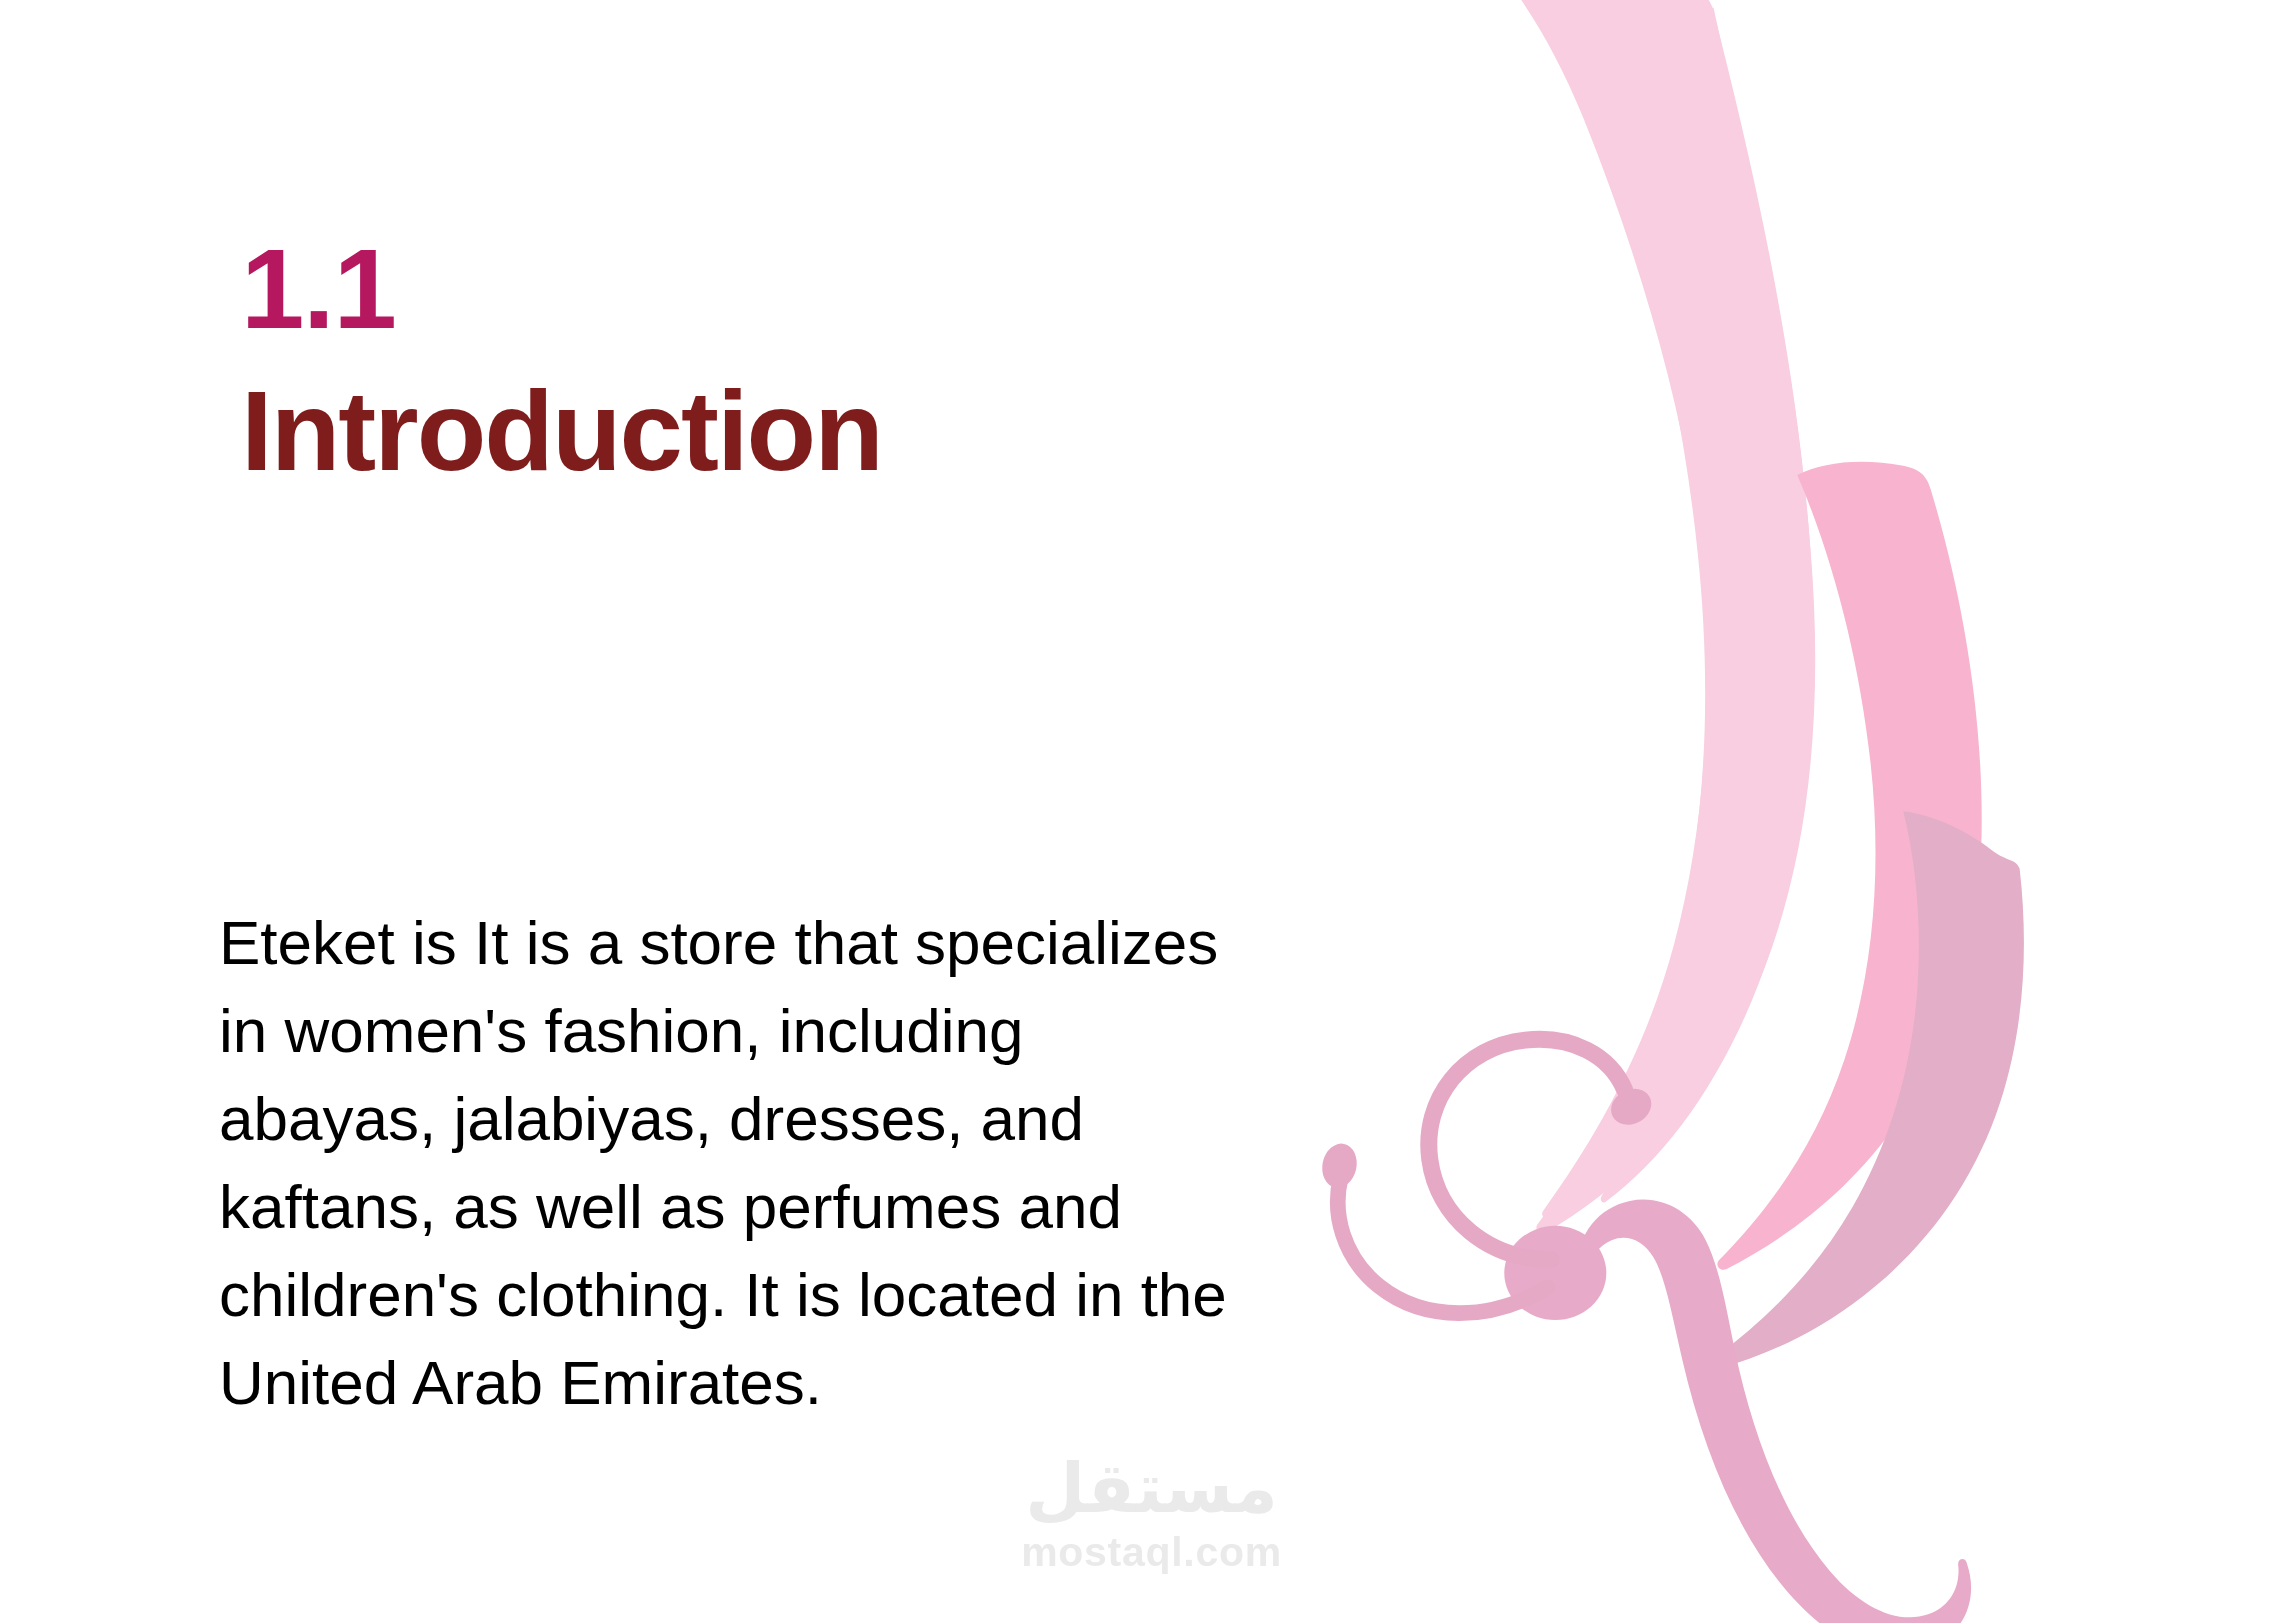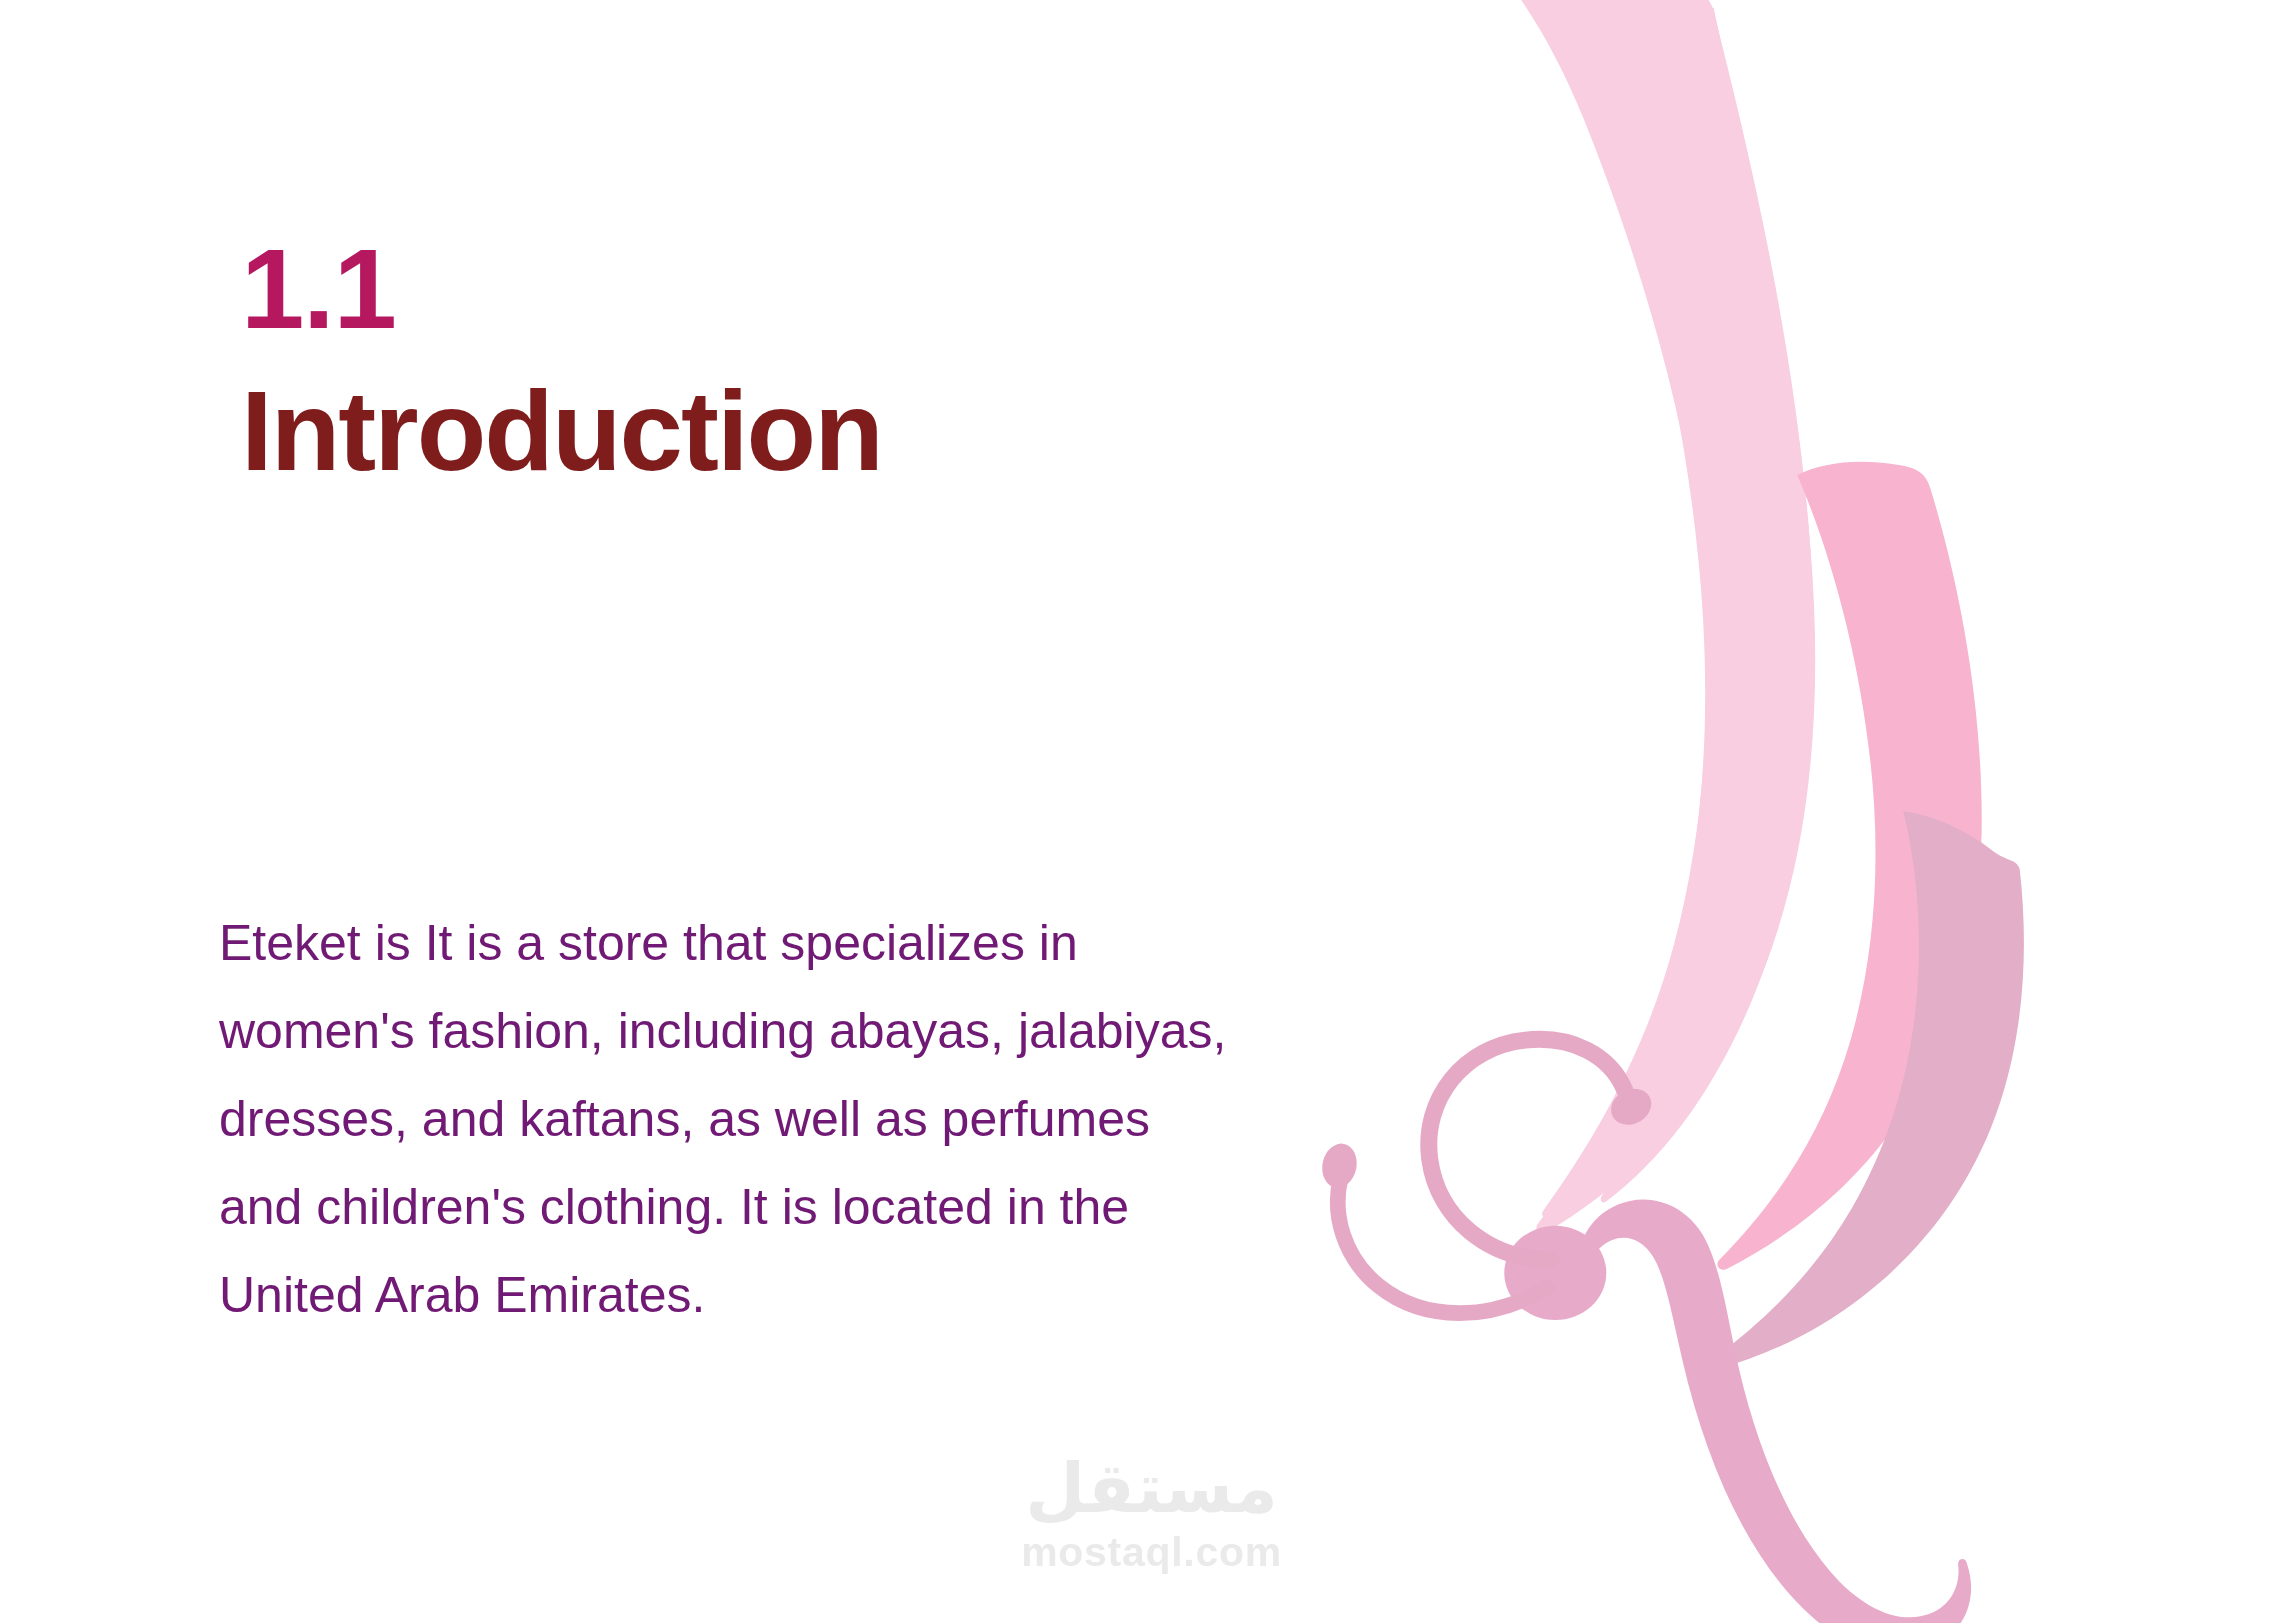--- a/index.html
+++ b/index.html
@@ -48,23 +48,23 @@
   }
 
   
   .body-block {
     position: absolute;
     left: 219px;
     top: 899px;
     width: 1021px;
   }
   .body-text {
-    font-size: 50px;
+    font-size: 62px;
     line-height: 88px;
-    color: #701a75;
+    color: #000000;
     font-weight: 400;
     margin: 0;
     font-family: "Liberation Sans", sans-serif;
   }
 
   
   .logo-graphic {
     position: absolute;
     left: 1295px;
     top: 0px;

